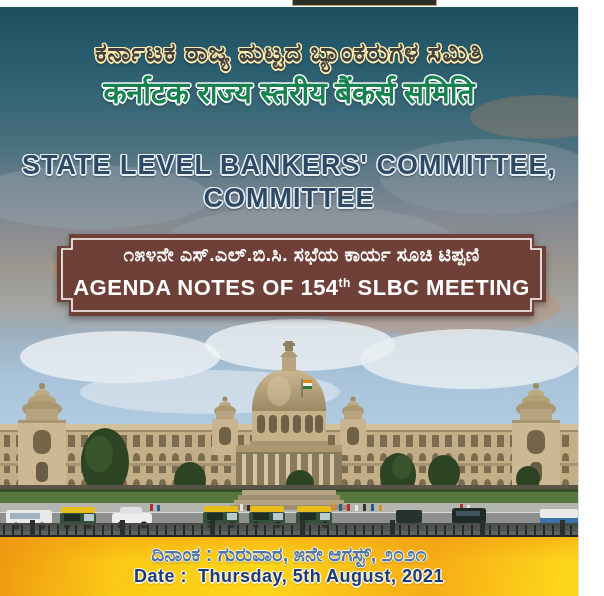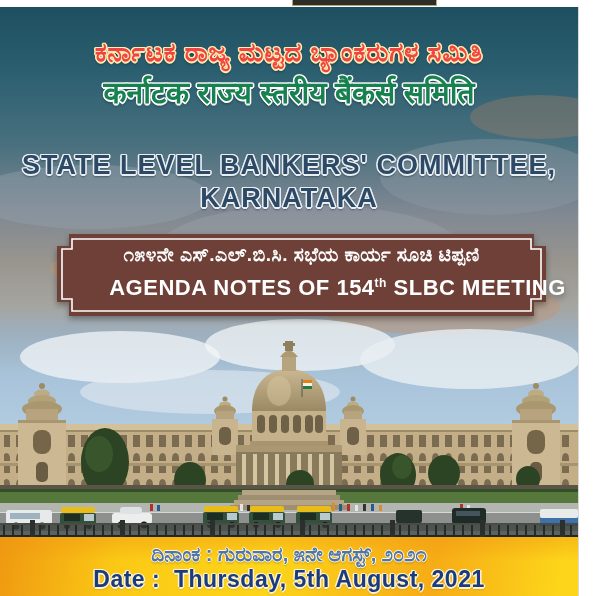--- a/index.html
+++ b/index.html
@@ -6,47 +6,47 @@
   .page{position:relative;width:604px;height:596px;background:#ffffff;overflow:hidden;
         font-family:"Liberation Sans","DejaVu Sans",sans-serif;}
   .cover{position:absolute;left:0;top:7px;width:578px;height:589px;overflow:hidden;
          box-shadow:1px 0 0 #d8d8d8;}
   .photo{position:absolute;left:0;top:0;width:578px;height:530px;}
   .photo svg{display:block;}
   .scan-artifact{position:absolute;left:292px;top:0;width:145px;height:6px;
                  background:#2e2d26;border:1px solid #b7a77a;border-top:none;box-sizing:border-box;}
 
   .titleline{position:absolute;left:0;width:578px;text-align:center;white-space:nowrap;font-weight:bold;}
-  .kn-title{top:30px;font-size:26px;letter-spacing:1px;color:#ef4444;
+  .kn-title{top:30px;font-size:26px;letter-spacing:1px;color:#404040;
     text-shadow:-1.5px 0 #ffedb0,1.5px 0 #ffedb0,0 -1.5px #ffedb0,0 1.5px #ffedb0,
                 -1px -1px #ffedb0,1px 1px #ffedb0,1px -1px #ffedb0,-1px 1px #ffedb0,0 3px 3px rgba(0,0,0,.35);}
   .hi-title{top:64px;font-size:30px;color:#17824f;
     text-shadow:-1.5px 0 #fff,1.5px 0 #fff,0 -1.5px #fff,0 1.5px #fff,
                 -1px -1px #fff,1px 1px #fff,1px -1px #fff,-1px 1px #fff,0 3px 3px rgba(0,0,0,.35);}
   .en-title{font-size:27px;font-weight:800;letter-spacing:1px;color:#2c4965;
     text-shadow:-1.5px 0 #e9eef3,1.5px 0 #e9eef3,0 -1.5px #e9eef3,0 1.5px #e9eef3,
                 -1px -1px #e9eef3,1px 1px #e9eef3,1px -1px #e9eef3,-1px 1px #e9eef3,0 3px 2px rgba(20,30,40,.45);margin-top:24px;}
   .en-title.l1{top:119px;} .en-title.l2{top:152px;}
 
   .plaque{position:absolute;left:57px;top:227px;width:489px;height:82px;
           filter:drop-shadow(0 3px 3px rgba(0,0,0,.35));}
   .plaque svg{position:absolute;left:0;top:0;}
   .plaque .pl-line{position:absolute;left:0;width:489px;text-align:center;color:#fff;white-space:nowrap;}
   .pl-kn{top:10px;font-size:19px;font-weight:bold;letter-spacing:.5px;}
-  .pl-en{top:41px;font-size:22px;font-weight:800;letter-spacing:.5px;padding-left:36px;}
+  .pl-en{top:41px;font-size:22px;font-weight:800;letter-spacing:.5px;}
   .pl-en sup{font-size:12px;vertical-align:super;}
 
   .date-band{position:absolute;left:0;top:530px;width:600px;height:59px;
      background:linear-gradient(100deg,#ef9811 0%,#fbc915 20%,#fdd51a 45%,#f6ac16 72%,#fdd51a 93%);}
   .date-band::before{content:"";position:absolute;inset:0;
      background:linear-gradient(180deg,rgba(240,150,20,.45) 0%,rgba(255,220,40,0) 40%);}
   .date-line{position:absolute;left:0;width:578px;text-align:center;font-weight:bold;white-space:pre;}
   .dt-kn{top:6px;font-size:20px;color:#4f74a8;
     text-shadow:-1px 0 #fff6d8,1px 0 #fff6d8,0 -1px #fff6d8,0 1px #fff6d8,0 2px 2px rgba(0,0,0,.25);}
-  .dt-en{top:29px;font-size:23px;font-weight:800;color:#1a3b7e;letter-spacing:.5px;
+  .dt-en{top:29px;font-size:18px;font-weight:800;color:#1a3b7e;letter-spacing:.5px;
     text-shadow:-1.5px 0 #fdf3cf,1.5px 0 #fdf3cf,0 -1.5px #fdf3cf,0 1.5px #fdf3cf,
                 -1px -1px #fdf3cf,1px 1px #fdf3cf,0 2px 2px rgba(0,0,0,.3);}
 </style>
 </head>
 <body>
 
 <div class="page">
 
   <div class="scan-artifact"></div>
 
@@ -240,21 +240,21 @@
           <rect x="390" y="513" width="5" height="17"></rect>
             <rect x="480" y="513" width="5" height="17"></rect>
           <rect x="560" y="513" width="5" height="17"></rect>
         </g>
       </svg>
     </div>
 
     <div class="titleline kn-title">ಕರ್ನಾಟಕ ರಾಜ್ಯ ಮಟ್ಟದ ಬ್ಯಾಂಕರುಗಳ ಸಮಿತಿ</div>
     <div class="titleline hi-title">कर्नाटक राज्य स्तरीय बैंकर्स समिति</div>
     <div class="titleline en-title l1">STATE LEVEL BANKERS' COMMITTEE,</div>
-    <div class="titleline en-title l2">KARNATAKA</div>
+    <div class="titleline en-title l2">COMMITTEE</div>
 
     <div class="plaque">
       <svg width="489" height="82" viewBox="0 0 489 82" xmlns="http://www.w3.org/2000/svg">
         <path d="M12 0 H477 V12 H489 V68 H477 V82 H12 V68 H0 V12 H12 Z" fill="#6f4038"></path>
         <path d="M15 5 H474 V15 H484 V65 H474 V77 H15 V65 H5 V15 H15 Z" fill="none" stroke="#ffffff" stroke-width="1.6"></path>
       </svg>
       <div class="pl-line pl-kn">೧೫೪ನೇ ಎಸ್.ಎಲ್.ಬಿ.ಸಿ. ಸಭೆಯ ಕಾರ್ಯ ಸೂಚಿ ಟಿಪ್ಪಣಿ</div>
       <div class="pl-line pl-en"><span>AGENDA NOTES OF 154</span><sup>th</sup><span> SLBC MEETING</span></div>
     </div>
 

